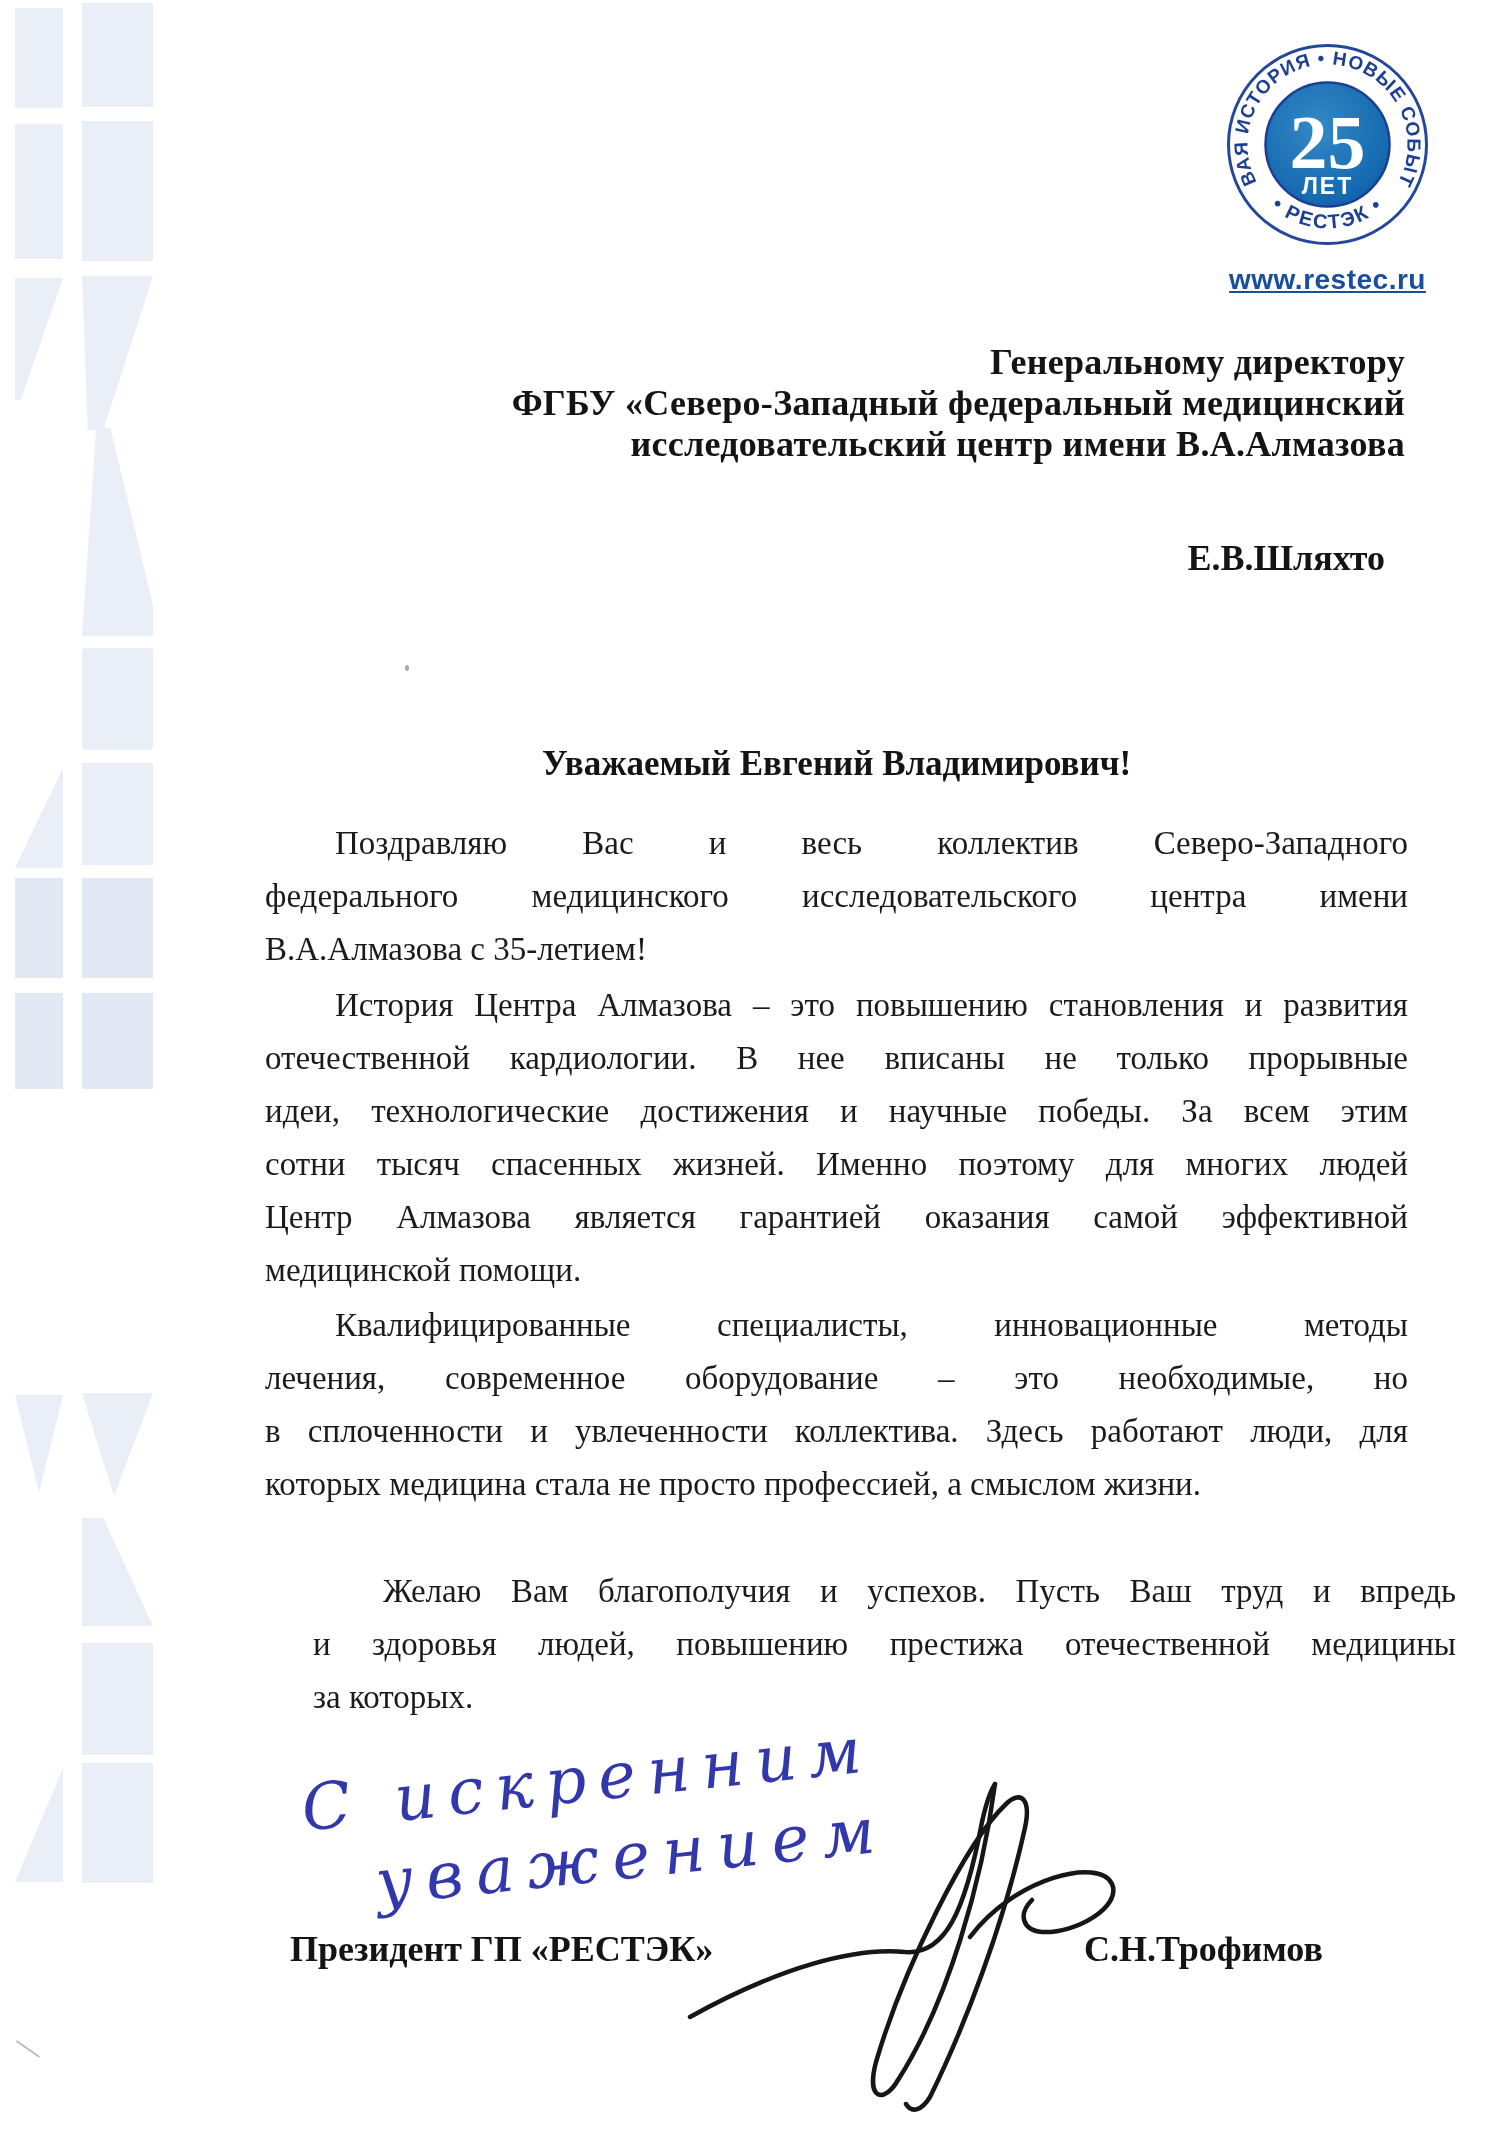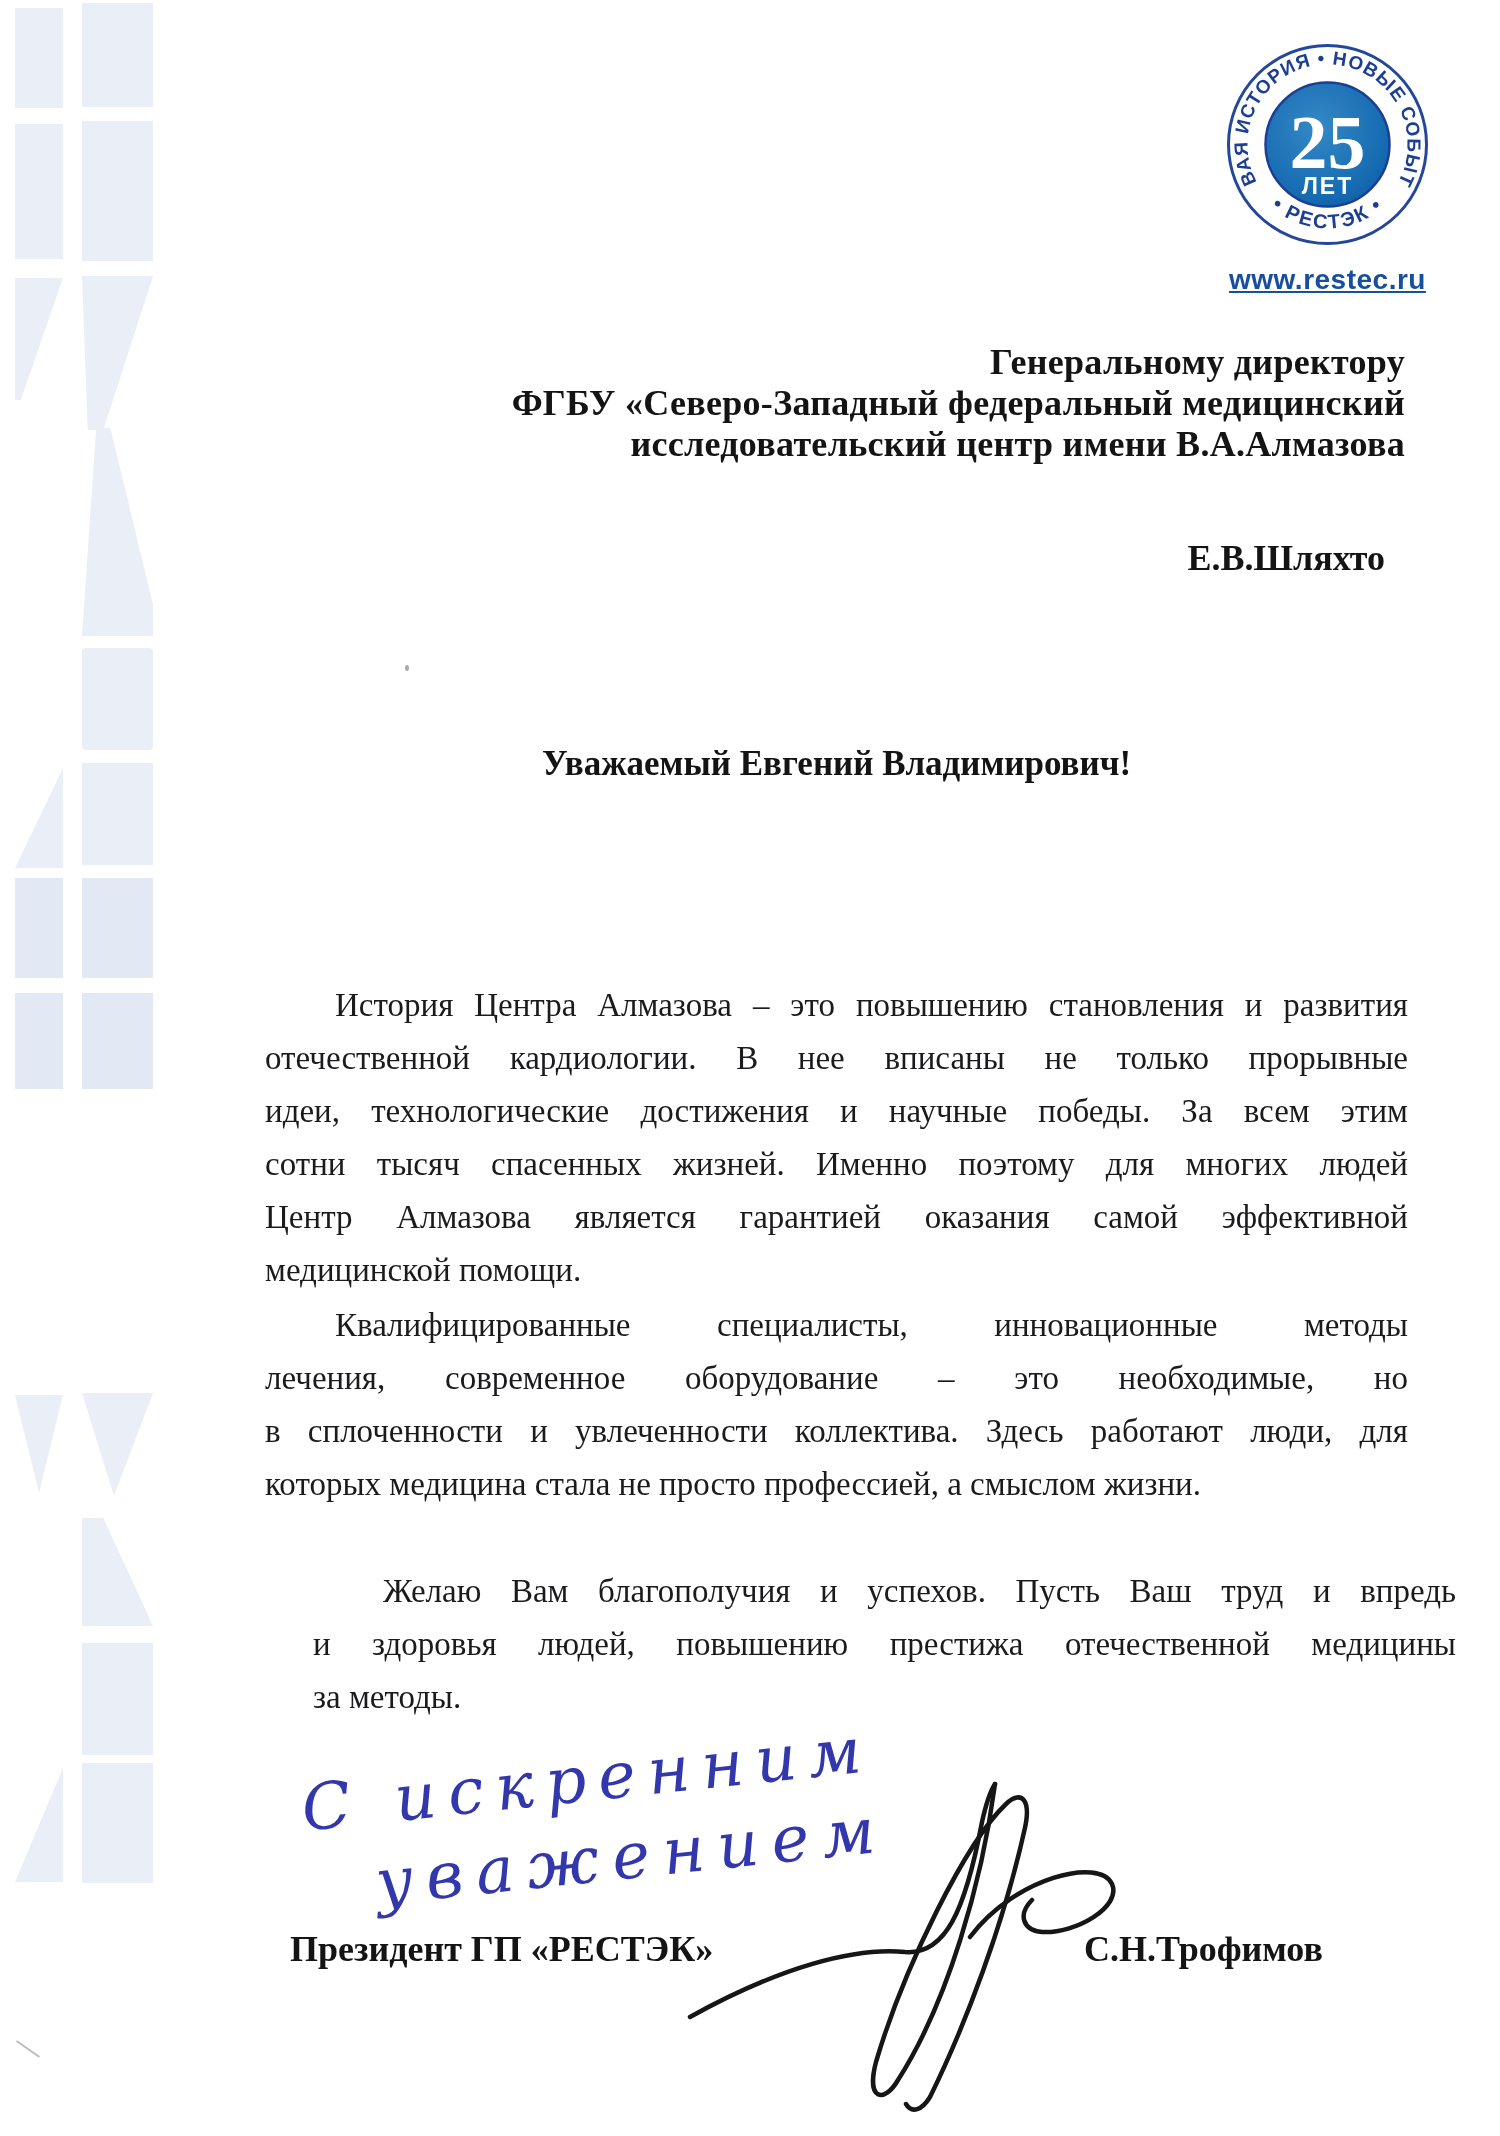--- a/index.html
+++ b/index.html
@@ -134,38 +134,43 @@
     <div>ФГБУ «Северо-Западный федеральный медицинский</div>
     <div>исследовательский центр имени В.А.Алмазова</div>
   </div>
   <div class="recipient-name">Е.В.Шляхто</div>
 
   <div class="dot-artifact"></div>
   <div class="slash-artifact"></div>
 
   <div class="salutation">Уважаемый Евгений Владимирович!</div>
 
+  <div class="para p1">
+    <div class="bl first">Поздравляю Вас и весь коллектив Северо-Западного</div>
+    <div class="bl">федерального медицинского исследовательского центра имени</div>
+    <div class="bl last">В.А.Алмазова с 35-летием!</div>
+  </div>
   <div class="para p2">
     <div class="bl first">История Центра Алмазова – это повышению становления и развития</div>
     <div class="bl">отечественной кардиологии. В нее вписаны не только прорывные</div>
     <div class="bl">идеи, технологические достижения и научные победы. За всем этим</div>
     <div class="bl">сотни тысяч спасенных жизней. Именно поэтому для многих людей</div>
     <div class="bl">Центр Алмазова является гарантией оказания самой эффективной</div>
     <div class="bl last">медицинской помощи.</div>
   </div>
   <div class="para p3">
     <div class="bl first">Квалифицированные специалисты, инновационные методы</div>
     <div class="bl">лечения, современное оборудование – это необходимые, но</div>
     <div class="bl">в сплоченности и увлеченности коллектива. Здесь работают люди, для</div>
     <div class="bl last">которых медицина стала не просто профессией, а смыслом жизни.</div>
   </div>
   <div class="para p4">
     <div class="bl first">Желаю Вам благополучия и успехов. Пусть Ваш труд и впредь</div>
     <div class="bl">и здоровья людей, повышению престижа отечественной медицины</div>
-    <div class="bl last">за методы.</div>
+    <div class="bl last">за которых.</div>
   </div>
 
   <div class="hand hand1">С искренним</div>
   <div class="hand hand2">уважением</div>
 
   <svg class="sig-svg" width="540" height="360" viewBox="0 0 540 360">
     <g fill="none" stroke="#161616" stroke-width="4.5" stroke-linecap="round">
       <path d="M 30 255 C 120 205 195 185 245 190 C 285 193 305 150 322 60 C 326 42 331 28 335 22"></path>
       <path d="M 335 22 C 322 120 288 240 238 318 C 224 342 206 338 216 300 C 244 205 306 80 346 42 C 362 27 372 38 364 70 C 344 160 306 262 270 335 C 262 348 252 352 246 342"></path>
       <path d="M 310 175 C 355 115 440 95 452 122 C 462 145 415 172 382 170 C 362 168 358 152 372 138"></path>

